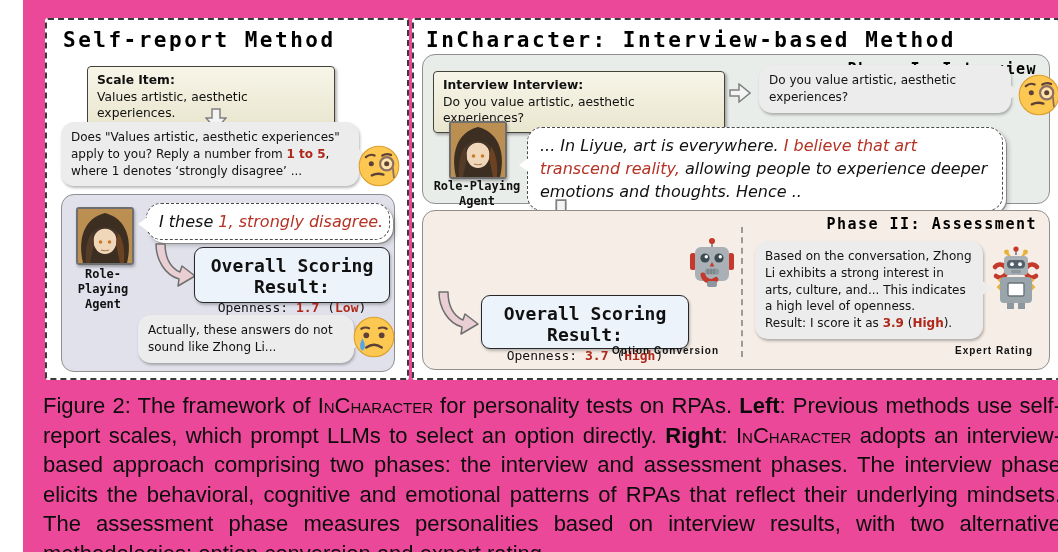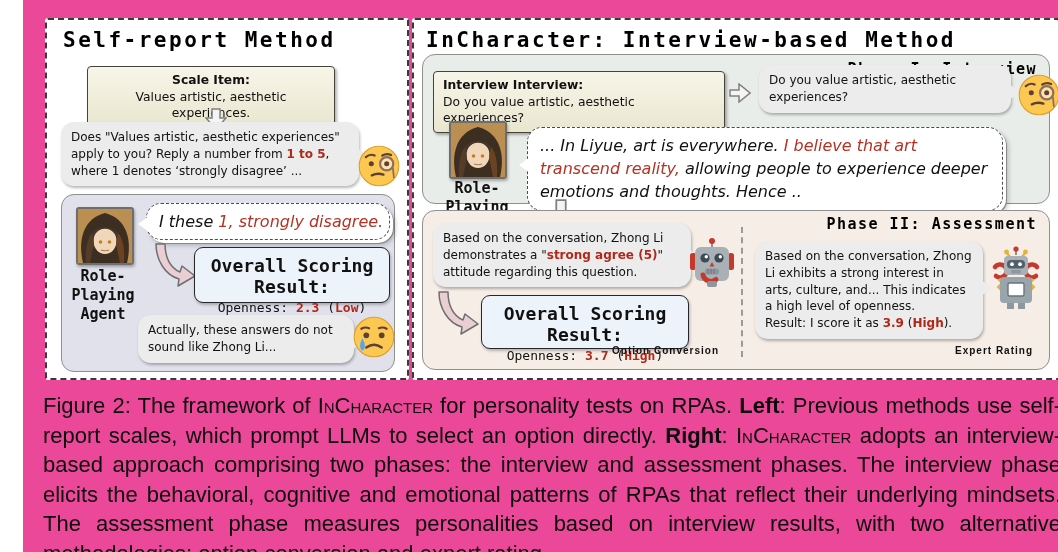--- a/index.html
+++ b/index.html
@@ -34,21 +34,21 @@
            font-weight:700;font-size:15px;letter-spacing:1.5px;white-space:nowrap;color:#000;}
   
   .score{position:absolute;background:#edf3fb;border:1.7px solid #26262b;border-radius:9px;
          text-align:center;box-shadow:1px 2px 3px rgba(0,0,0,.25);
          font-family:"DejaVu Sans Mono","Liberation Mono",monospace;}
   .score .t1{font-weight:700;font-size:18px;margin-top:7px;}
   .score .t2{font-size:13px;margin-top:3px;}
   .mlabel{position:absolute;font-family:Liberation Sans, sans-serif;
           font-weight:700;font-size:10px;letter-spacing:1px;text-align:right;white-space:nowrap;}
   .aglabel{position:absolute;font-family:"DejaVu Sans Mono","Liberation Mono",monospace;
-           font-weight:700;font-size:15px;line-height:1.25;text-align:center;}
+           font-weight:700;font-size:12px;line-height:1.25;text-align:center;}
   
   .seg-red{color:#b0281a;font-weight:700;}
   .seg-redhand{color:#b53224;}
   .seg-bold{font-weight:700;}
   .seg-sc{font-variant:small-caps;}
   .prelines{white-space:pre-line;}
   
   #caption{position:absolute;left:20px;top:391px;width:1018px;
            font-family:Liberation Sans, sans-serif;font-size:22px;
            line-height:29.5px;text-align:justify;color:#0c0c0c;}
@@ -57,21 +57,21 @@
   svg{display:block;}
 </style>
 </head>
 <body>
 
 <div id="page">
 
   <div class="panel" style="left:22px;top:18px;width:360px;height:358px;">
     <div class="ptitle" style="left:16px;top:8px;">Self-report Method</div>
 
-    <div class="paper" style="left:40px;top:46px;width:228px;text-align:center;">
+    <div class="paper" style="left:40px;top:46px;width:228px;">
       <b>Scale Item:</b><br>
       <span>Values artistic, aesthetic experiences.</span>
     </div>
 
     <div class="abs" style="left:158px;top:88px;">
       <svg width="22" height="22" viewBox="0 0 22 22">
           <polygon points="7,1 15,1 15,10 21,10 11,21 1,10 7,10" fill="#f4f4f4" stroke="#808080" stroke-width="1.5"></polygon>
         </svg>
     </div>
 
@@ -113,21 +113,21 @@
       <div class="hand tail-l" style="left:84px;top:8px;width:218px;white-space:nowrap;"><span>I these </span><span class="seg-redhand">1, strongly disagree.</span></div>
 
       <div class="abs" style="left:92px;top:48px;">
         <svg width="42" height="46" viewBox="0 0 42 46">
           <path d="M2,1 L11,1 C11,14 16,25 26,29 L28,23 L41,33 L24,43 L25,36 C11,32 2,17 2,1 Z" fill="#e9cfd4" stroke="#6f6f6f" stroke-width="1.5" stroke-linejoin="round"></path>
         </svg>
       </div>
 
       <div class="score" style="left:132px;top:52px;width:194px;height:54px;">
         <div class="t1">Overall Scoring Result:</div>
-        <div class="t2"><span>Openness: </span><span class="seg-red">2.3</span><span> (</span><span class="seg-red">Low</span><span>)</span></div>
+        <div class="t2"><span>Openness: </span><span class="seg-red">1.7</span><span> (</span><span class="seg-red">Low</span><span>)</span></div>
       </div>
 
       <div class="bub tail-r" style="left:76px;top:120px;width:196px;"><span>Actually, these answers do not sound like Zhong Li...</span></div>
 
       <div class="abs" style="left:290px;top:120px;">
         <svg width="44" height="44" viewBox="0 0 40 40">
           <circle cx="20" cy="20" r="18" fill="#fcc852" stroke="#dd9f2f" stroke-width="1"></circle>
           <path d="M8.5,12.5 Q12,10.5 15.5,12" stroke="#5d4037" stroke-width="2" fill="none" stroke-linecap="round"></path>
           <path d="M24.5,12 Q28,10.5 31.5,12.5" stroke="#5d4037" stroke-width="2" fill="none" stroke-linecap="round"></path>
           <circle cx="13" cy="18.5" r="2.6" fill="#5d4037"></circle>
@@ -195,21 +195,20 @@
       <svg width="26" height="28" viewBox="0 0 22 22">
           <polygon points="7,1 15,1 15,10 21,10 11,21 1,10 7,10" fill="#f4f4f4" stroke="#808080" stroke-width="1.5"></polygon>
         </svg>
     </div>
 
     <div class="sub" style="left:8px;top:190px;width:626px;height:158px;background:#f6ede6;">
       <div class="phlabel" style="right:12px;top:4px;">Phase II: Assessment</div>
 
       <div class="abs" style="left:318px;top:16px;height:130px;border-left:2px dashed #9a9a9a;"></div>
 
-      <div class="bub tail-r" style="left:10px;top:12px;width:238px;"><span>Based on the conversation, Zhong Li demonstrates a "</span><span class="seg-red">strong agree (5)</span><span>" attitude regarding this question.</span></div>
 
       <div class="abs" style="left:266px;top:26px;">
         <svg width="46" height="52" viewBox="0 0 46 52">
           <line x1="23" y1="3" x2="23" y2="10" stroke="#8a9298" stroke-width="2"></line>
           <circle cx="23" cy="4" r="3" fill="#c4392b"></circle>
           <rect x="1" y="16" width="6" height="17" rx="2.5" fill="#c4392b"></rect>
           <rect x="39" y="16" width="6" height="17" rx="2.5" fill="#c4392b"></rect>
           <rect x="6" y="10" width="34" height="34" rx="6" fill="#a9b1b7"></rect>
           <circle cx="16" cy="21" r="4.6" fill="#3c4a52"></circle>
             <circle cx="30" cy="21" r="4.6" fill="#3c4a52"></circle>

